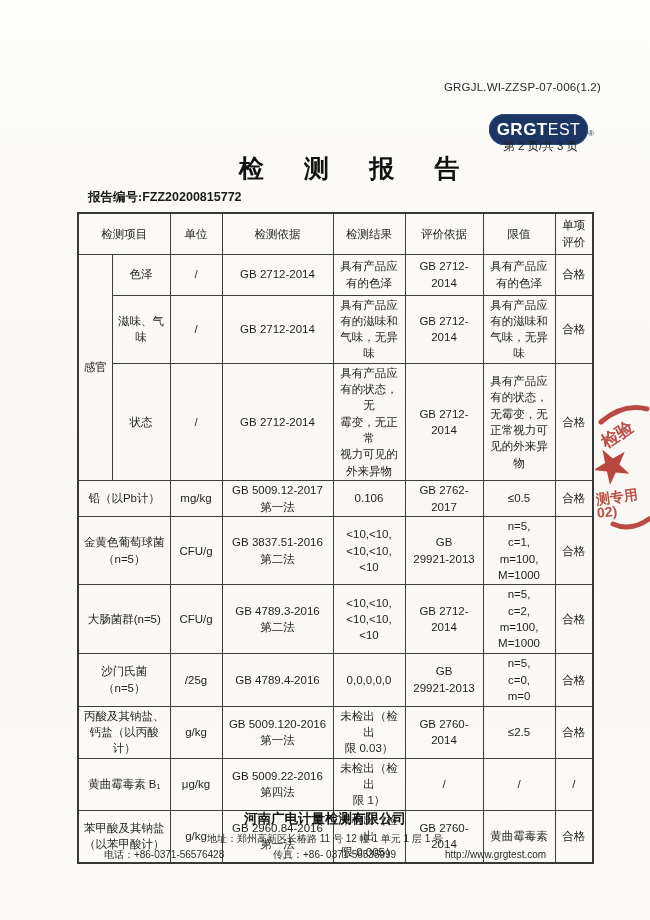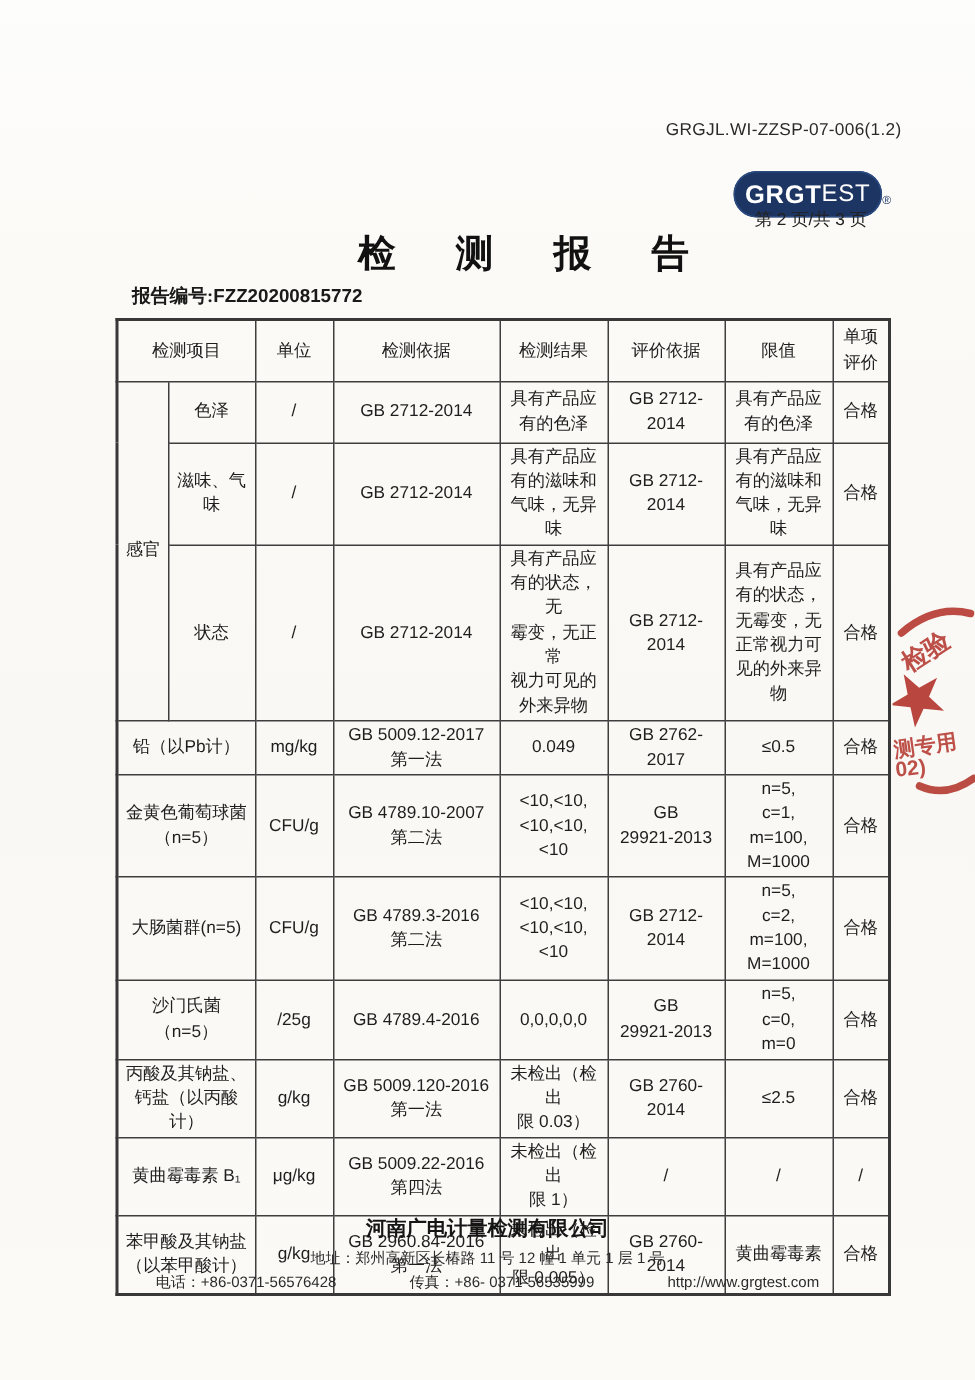--- a/index.html
+++ b/index.html
@@ -124,30 +124,30 @@
 正常视力可
 见的外来异
 物</td>
       <td>合格</td>
     </tr>
     <tr style="height:36px">
       <td colspan="2">铅（以Pb计）</td>
       <td>mg/kg</td>
       <td>GB 5009.12-2017
 第一法</td>
-      <td>0.049</td>
+      <td>0.106</td>
       <td>GB 2762-2017</td>
       <td>≤0.5</td>
       <td>合格</td>
     </tr>
     <tr style="height:67px">
       <td colspan="2">金黄色葡萄球菌
 （n=5）</td>
       <td>CFU/g</td>
-      <td>GB 4789.10-2007
+      <td>GB 3837.51-2016
 第二法</td>
       <td>&lt;10,&lt;10,
 &lt;10,&lt;10,
 &lt;10</td>
       <td>GB
 29921-2013</td>
       <td>n=5,
 c=1,
 m=100,
 M=1000</td>

